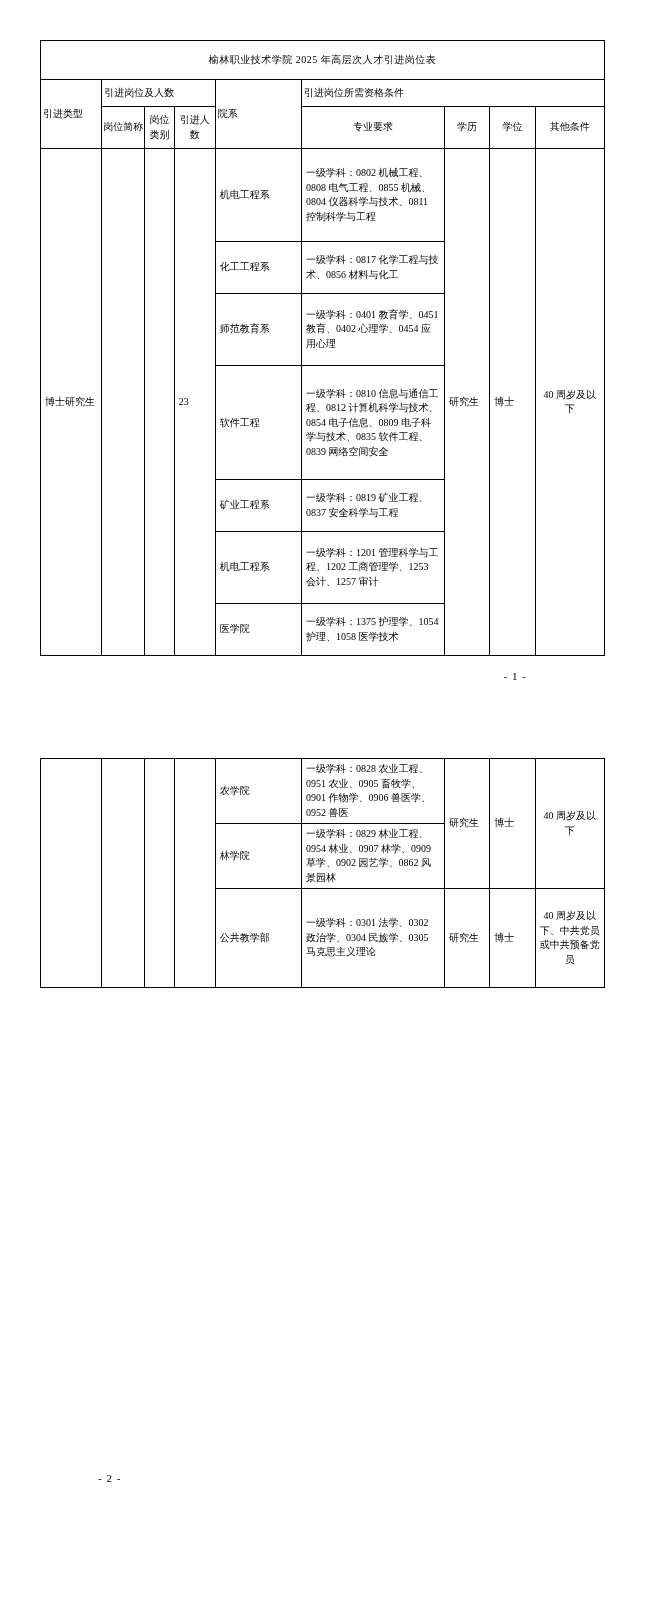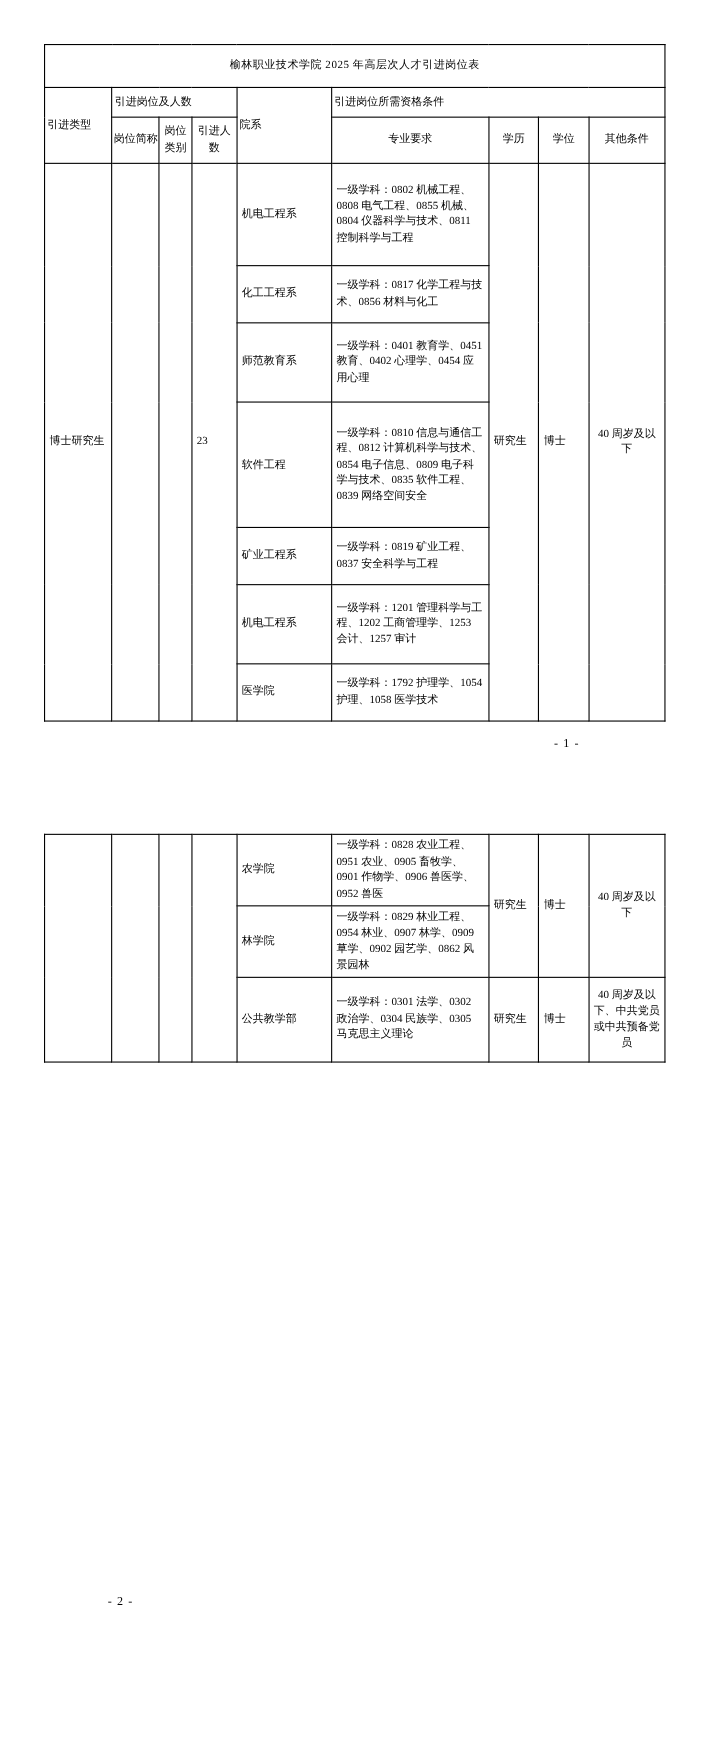--- a/index.html
+++ b/index.html
@@ -77,21 +77,21 @@
     font-size: 10.5px;
   }
   .num {
     text-align: right;
     font-size: 11px;
   }
   .other {
     text-align: center !important;
     font-size: 9.5px;
     line-height: 1.5;
-    padding: 9px 3px !important;
+    padding: 20px 3px !important;
   }
   .pagenum {
     text-align: center;
     font-size: 11px;
     padding: 14px 0 0 0;
     letter-spacing: 1px;
   }
   .pagenum.right {
     text-align: right;
     padding-right: 78px;
@@ -172,21 +172,21 @@
         <tr>
           <td class="dept">矿业工程系</td>
           <td class="major">一级学科：0819 矿业工程、0837 安全科学与工程</td>
         </tr>
         <tr>
           <td class="dept">机电工程系</td>
           <td class="major">一级学科：1201 管理科学与工程、1202 工商管理学、1253 会计、1257 审计</td>
         </tr>
         <tr>
           <td class="dept">医学院</td>
-          <td class="major">一级学科：1792 护理学、1054 护理、1058 医学技术</td>
+          <td class="major">一级学科：1375 护理学、1054 护理、1058 医学技术</td>
         </tr>
       </tbody>
     </table>
 
     <div class="pagenum right">- 1 -</div>
   </div>
 
   <div class="gap"></div>
 
   <div class="sheet">

